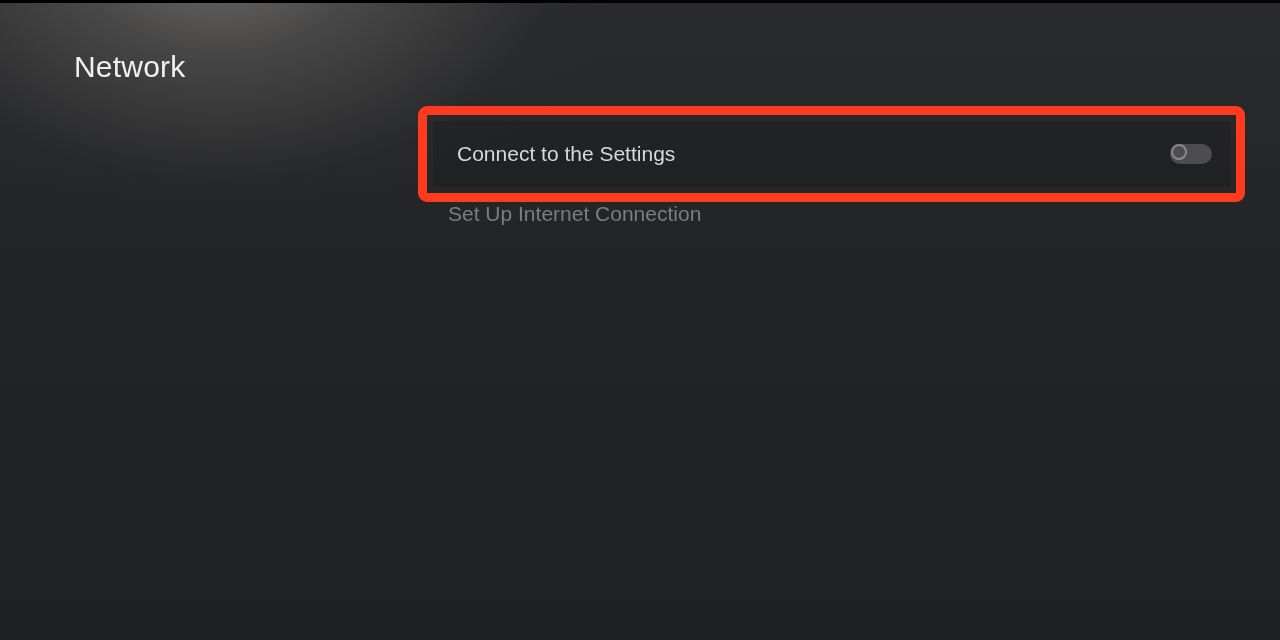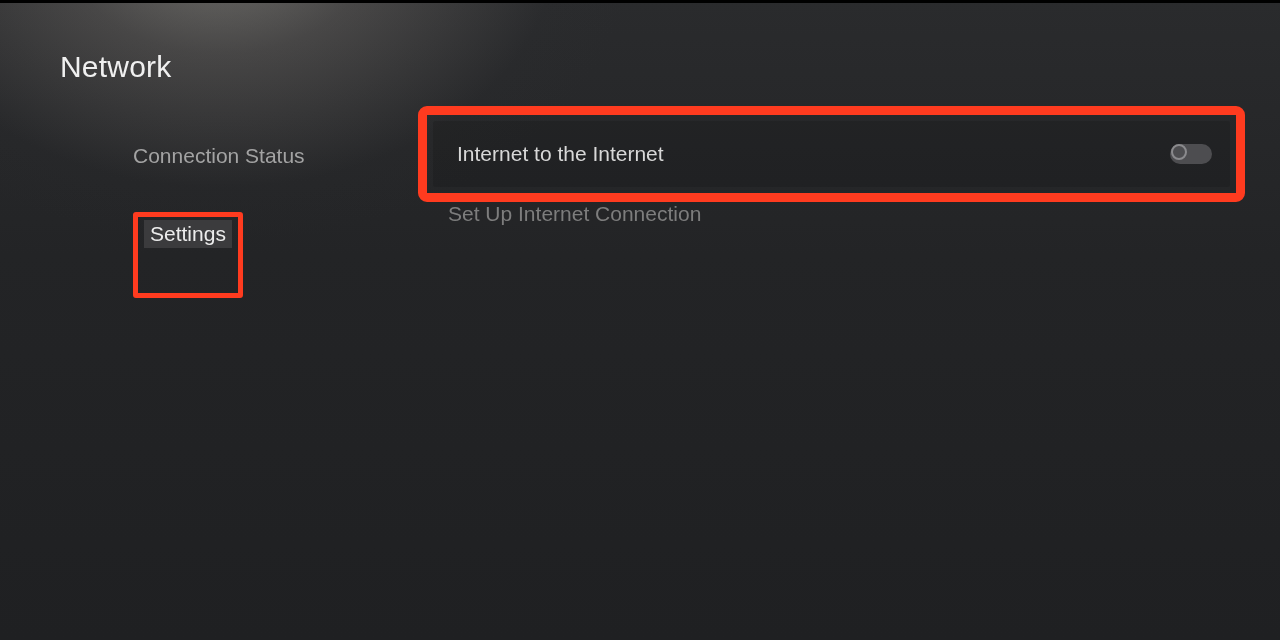--- a/index.html
+++ b/index.html
@@ -25,21 +25,21 @@
   }
   .top-bar {
     position: absolute;
     top: 0; left: 0;
     width: 100%;
     height: 3px;
     background: #000;
   }
   .page-title {
     position: absolute;
-    left: 60px;
+    left: 74px;
     top: 50px;
     font-size: 30px;
     font-weight: 400;
     color: #f0f0f0;
     letter-spacing: 0.2px;
     text-align: center;
   }
   .sidebar {
     position: absolute;
     left: 133px;
@@ -132,33 +132,26 @@
   }
 </style>
 </head>
 <body>
 
 <div class="screen">
   <div class="top-bar"></div>
 
   <div class="page-title">Network</div>
 
-  <div class="sidebar">
-    <div class="sidebar-item">Connection Status</div>
-    <br>
-    <span class="highlight-sidebar">
-      <span class="sidebar-item active">Settings</span>
-    </span>
-  </div>
 
   <div class="main-panel">
 
     <div class="highlight-row-wrap">
       <div class="row-inner">
-        <span class="row-label">Internet to the Internet</span>
+        <span class="row-label">Connect to the Settings</span>
         <span class="toggle">
           <span class="toggle-knob"></span>
         </span>
       </div>
     </div>
 
     <div class="setting-row secondary">
       <span>Set Up Internet Connection</span>
     </div>
 

